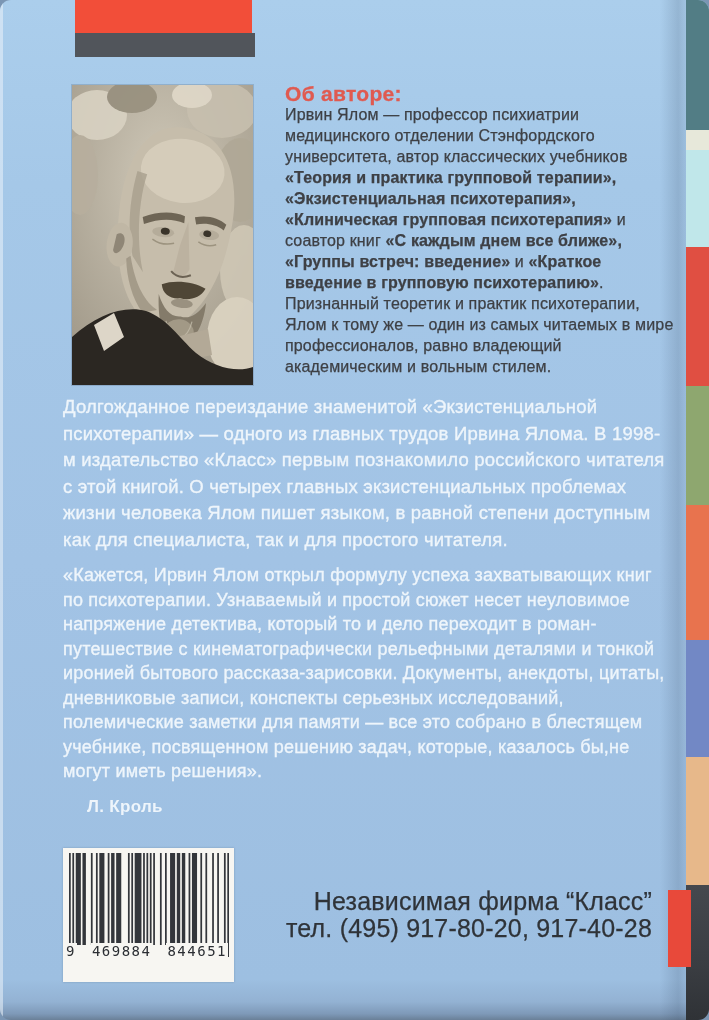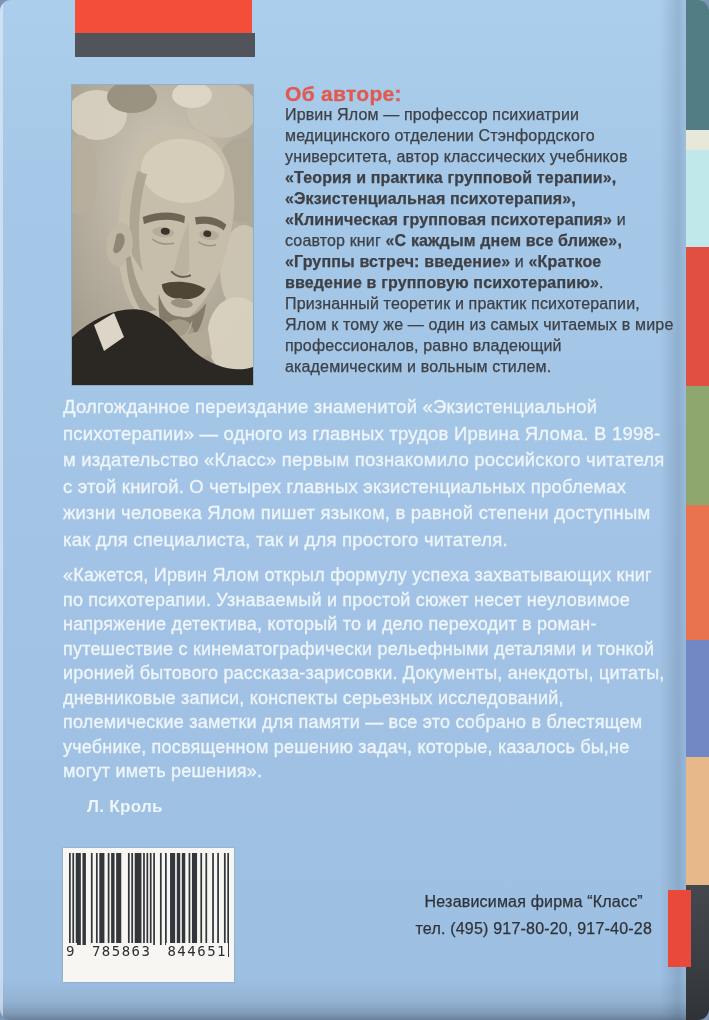--- a/index.html
+++ b/index.html
@@ -55,22 +55,22 @@
   .barcode-box svg{display:block;margin:5px auto 0 auto;}
   .barcode-digits{
     display:flex;justify-content:space-between;align-items:flex-end;
     padding:0 6px 0 2px;margin-top:-14px;position:relative;
     font-family:"DejaVu Sans Mono",monospace;font-size:14px;color:#2b2e33;
     letter-spacing:1.5px;
   }
   .barcode-digits span{background:#f7f6f2;padding:0 1px;line-height:16px;}
   
   .publisher{
-    position:absolute;right:57px;top:888px;text-align:center;
-    font-size:16px;line-height:27px;color:#2f3338;
+    position:absolute;right:57px;top:888px;text-align:right;
+    font-size:25px;line-height:27px;color:#2f3338;
     letter-spacing:.2px;-webkit-text-stroke:.25px #2f3338;
   }
   
   .edge-shadow{
     position:absolute;top:0;bottom:0;left:660px;width:26px;
     background:linear-gradient(90deg,rgba(50,70,95,0) 0%,rgba(50,70,95,.18) 70%,rgba(50,70,95,.08) 100%);
   }
   
   .edge-strips{position:absolute;top:0;right:0;width:23px;height:1020px;}
   .strip{width:100%;}
@@ -181,21 +181,21 @@
         <rect x="122.95" y="0" width="5.10" height="92" fill="#33363b"></rect>
         <rect x="131.37" y="0" width="1.73" height="92" fill="#33363b"></rect>
         <rect x="136.42" y="0" width="1.73" height="92" fill="#33363b"></rect>
         <rect x="143.16" y="0" width="1.73" height="92" fill="#33363b"></rect>
         <rect x="148.21" y="0" width="1.73" height="92" fill="#33363b"></rect>
         <rect x="154.95" y="0" width="1.73" height="104" fill="#33363b"></rect>
         <rect x="158.32" y="0" width="1.73" height="104" fill="#33363b"></rect>
       </svg>
     <div class="barcode-digits">
       <span>9</span>
-      <span>785863</span>
+      <span>469884</span>
       <span>844651</span>
     </div>
   </div>
 
   <div class="publisher">
     <div>Независимая фирма “Класс”</div>
     <div>тел. (495) 917-80-20, 917-40-28</div>
   </div>
 
   <div class="edge-shadow"></div>

